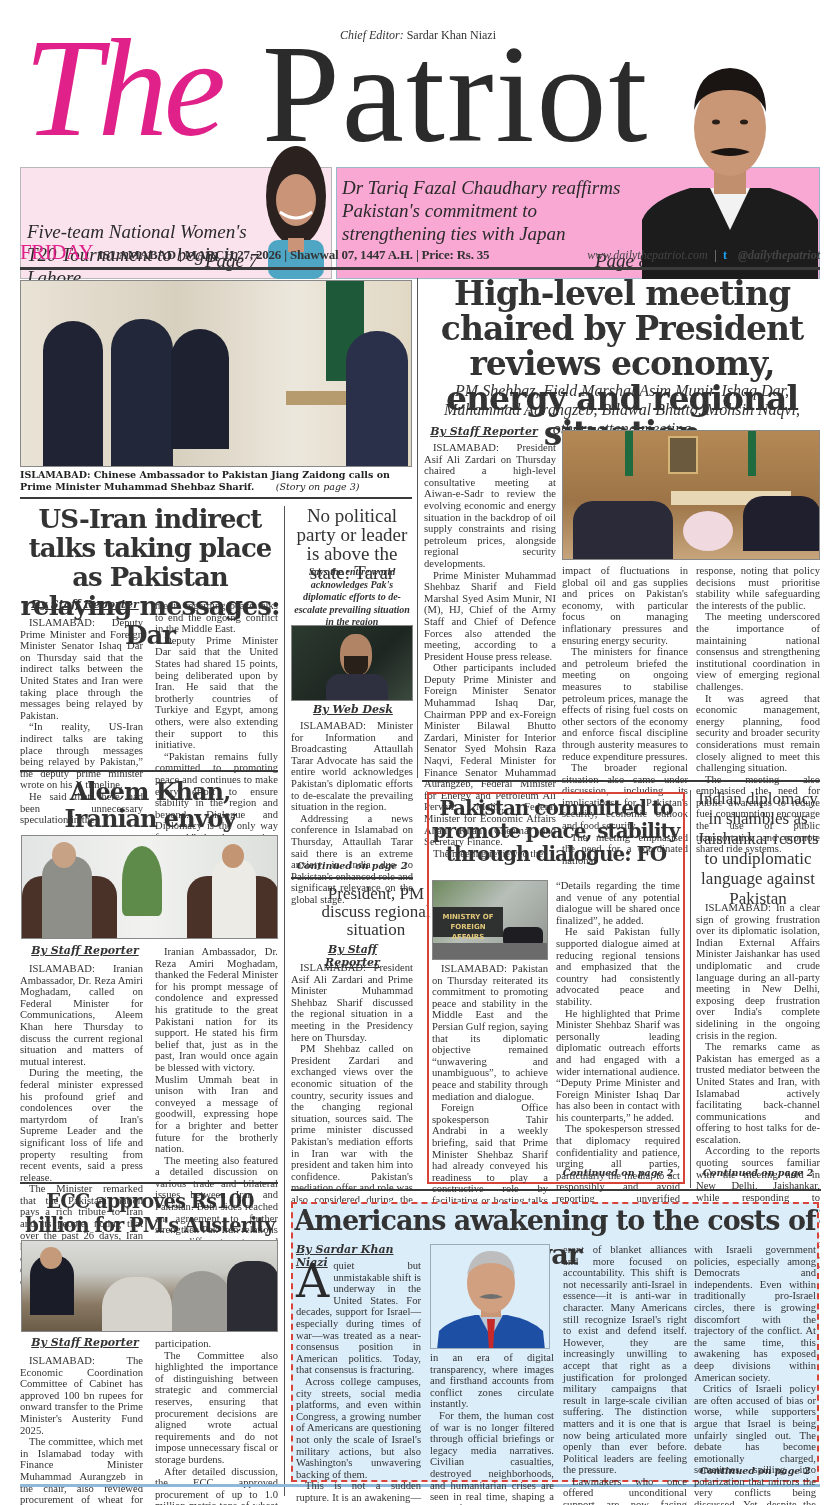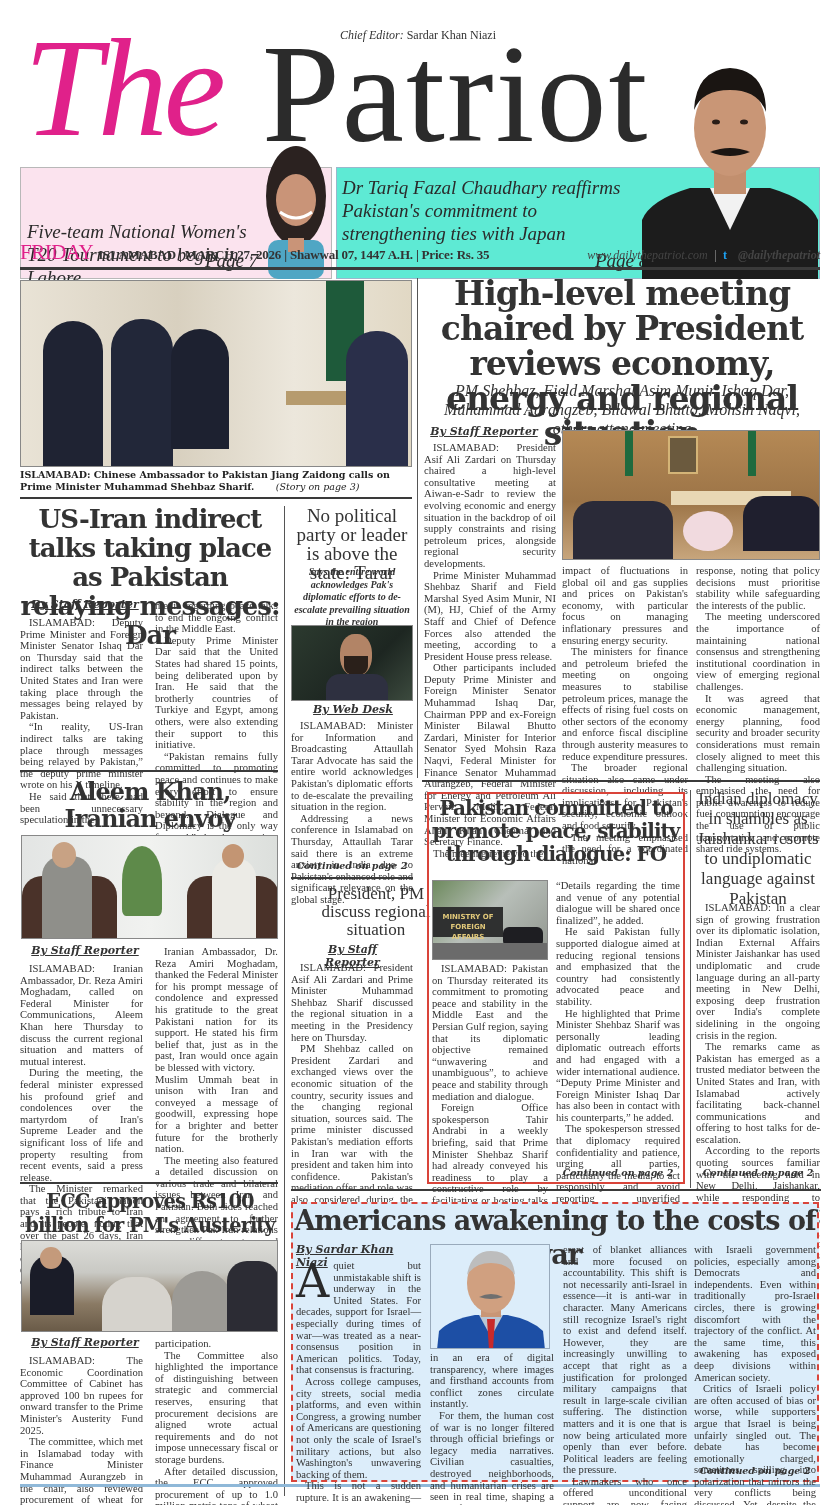--- a/index.html
+++ b/index.html
@@ -8,21 +8,21 @@
 
   .abs { position: absolute; }
 
   
   .mast-the { left: 24px; top: 18px; font-family: "Liberation Serif", serif; font-style: italic; font-size: 140px; line-height: 1; color: #e0218a; letter-spacing: -4px; }
   .mast-patriot { left: 262px; top: 24px; font-family: "Liberation Serif", serif; font-size: 140px; line-height: 1; color: #2b2b2b; letter-spacing: 2px; }
   .chief-editor { left: 340px; top: 28px; font-family: "Liberation Serif", serif; font-size: 12px; color: #333; }
   .chief-editor i { }
 
   .promo-left { left: 20px; top: 167px; width: 312px; height: 112px; background: #fbe3ee; border: 1px solid #b8b8b8; }
-  .promo-right { left: 336px; top: 167px; width: 484px; height: 112px; background: #5eead4; border: 1px solid #9ab8cc; }
+  .promo-right { left: 336px; top: 167px; width: 484px; height: 112px; background: #f9a8d4; border: 1px solid #9ab8cc; }
   .promo-text { font-family: "Liberation Serif", serif; font-style: italic; font-size: 19px; line-height: 23px; color: #2a2a2a; }
   .promo-page { font-family: "Liberation Serif", serif; font-style: italic; font-size: 19px; color: #2a2a2a; }
 
   .girl-photo { left: 258px; top: 128px; width: 76px; height: 151px; }
   .man-photo { left: 640px; top: 60px; width: 180px; height: 219px; }
 
   .dateline { left: 20px; top: 240px; width: 800px; height: 26px; display: flex; align-items: baseline; }
   .friday { font-family: "Liberation Serif", serif; font-size: 21px; color: #e0218a; letter-spacing: -0.5px; }
   .dateinfo { font-family: "Liberation Serif", serif; font-size: 13px; font-weight: bold; color: #333; margin-left: 5px; letter-spacing: -0.2px; }
   .social { margin-left: auto; font-family: "Liberation Serif", serif; font-style: italic; font-size: 12px; color: #444; display: flex; align-items: center; gap: 6px; }

